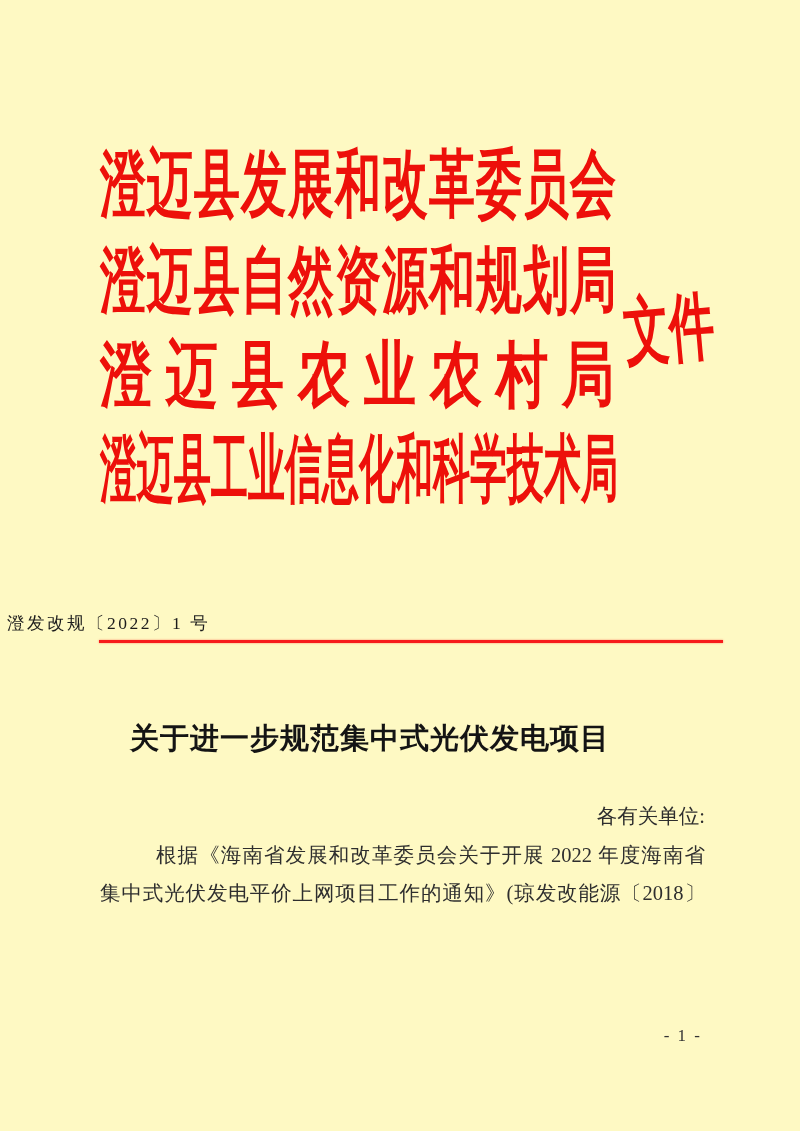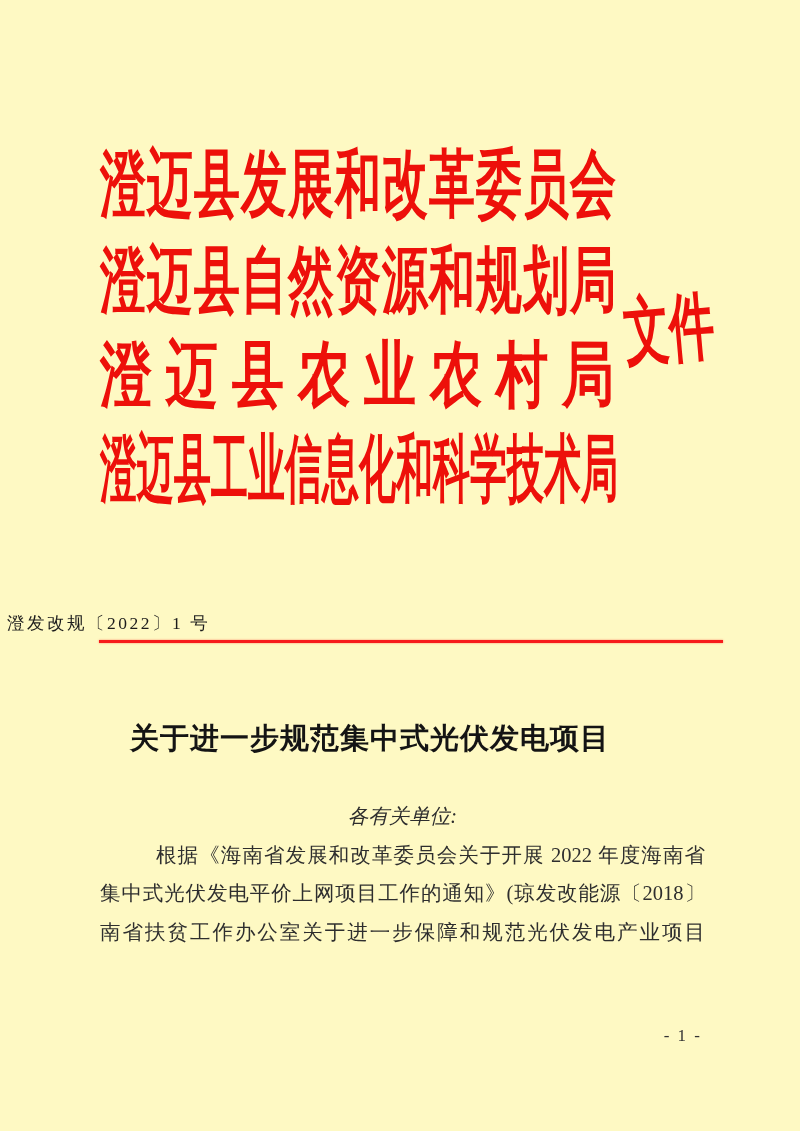--- a/index.html
+++ b/index.html
@@ -81,21 +81,21 @@
   
   .document-body {
     position: absolute;
     top: 797px;
     left: 100px;
     width: 605px;
     font-size: 20.5px;
     line-height: 38.5px;
     color: #2e2e2e;
   }
-  .salutation { text-align: center; font-style: italic; }
+  .salutation { text-align: right; }
   .body-line {
     text-align: justify;
     text-align-last: justify;
     overflow: hidden;
     white-space: normal;
     height: 38.5px;
   }
   .body-line.indented { text-indent: 56px; font-family: Liberation Serif, serif; }
 
   
@@ -126,18 +126,17 @@
   <div class="red-divider"></div>
 
   <div class="document-title">
     <div>关于进一步规范集中式光伏发电项目</div>
   </div>
 
   <div class="document-body">
     <div class="salutation">各有关单位:</div>
     <div class="body-line indented">根据《海南省发展和改革委员会关于开展 2022 年度海南省</div>
     <div class="body-line">集中式光伏发电平价上网项目工作的通知》(琼发改能源〔2018〕</div>
-    <div class="body-line">南省扶贫工作办公室关于进一步保障和规范光伏发电产业项目</div>
   </div>
 
   <div class="page-number">- 1 -</div>
 
 </div>
 
 </body></html>

